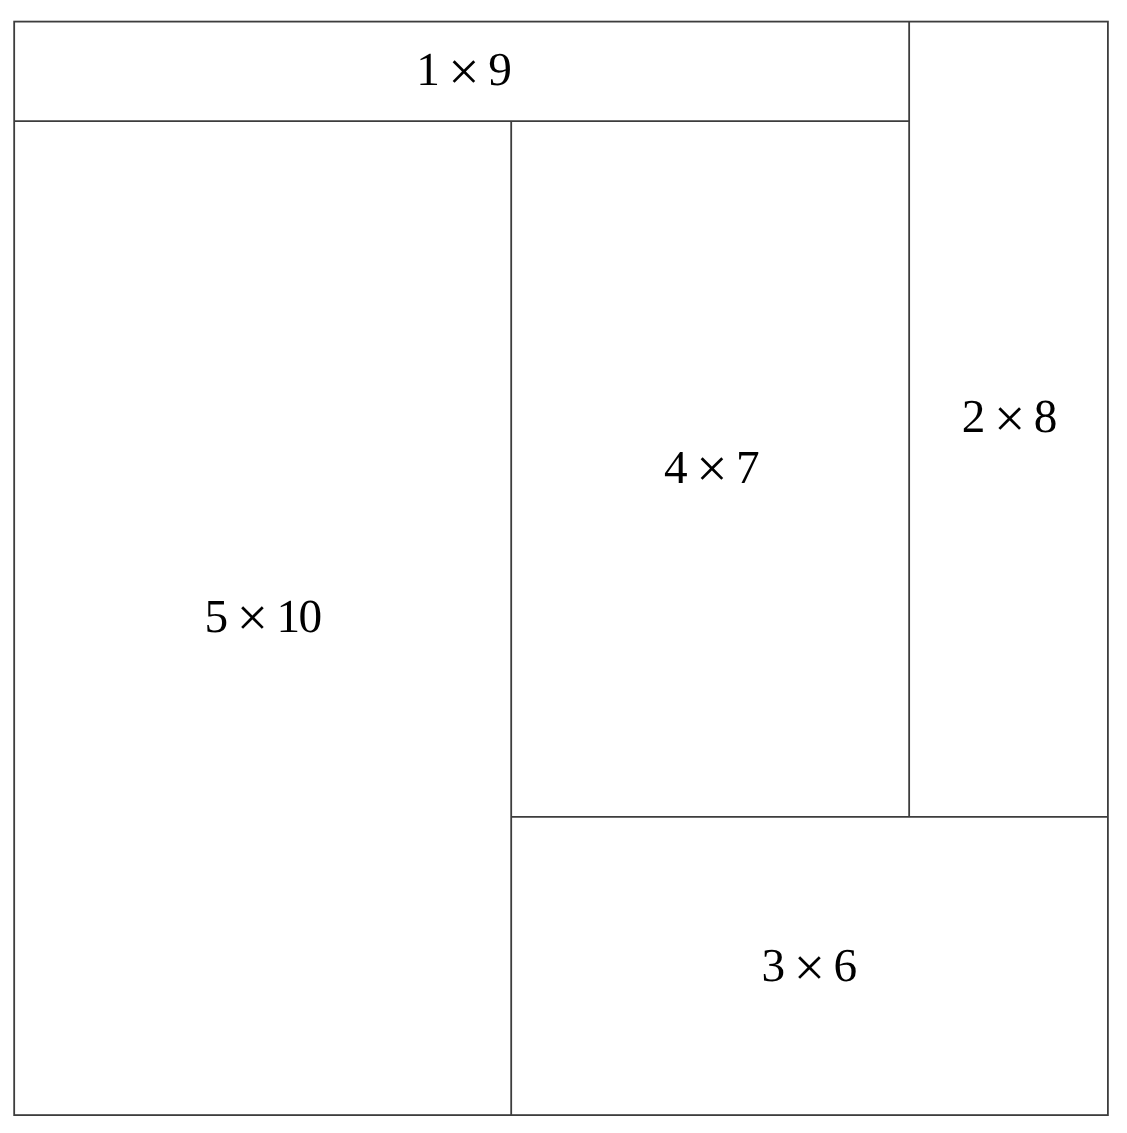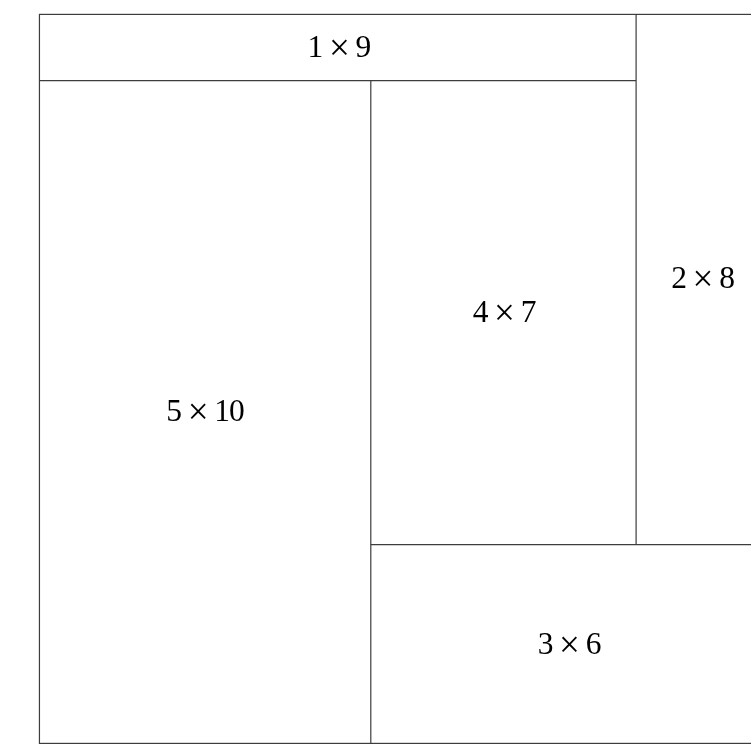--- a/index.html
+++ b/index.html
@@ -1,16 +1,16 @@
 <!DOCTYPE html>
 <html><head>
 <meta charset="utf-8">
 <style>
   html,body{margin:0;padding:0;background:#ffffff;}
-  .wrap{width:673px;height:755px;position:relative;padding-left:30px;}
+  .wrap{width:673px;height:755px;position:relative;}
   svg{display:block;}
   text{font-family:"Liberation Serif", serif;font-size:31.5px;fill:#000000;letter-spacing:-1.1px;}
 </style>
 </head>
 <body>
 
 <div class="wrap">
 <svg width="751" height="755" viewBox="0 0 751 755">
 
   <rect x="0" y="0" width="751" height="755" fill="#ffffff"></rect>

